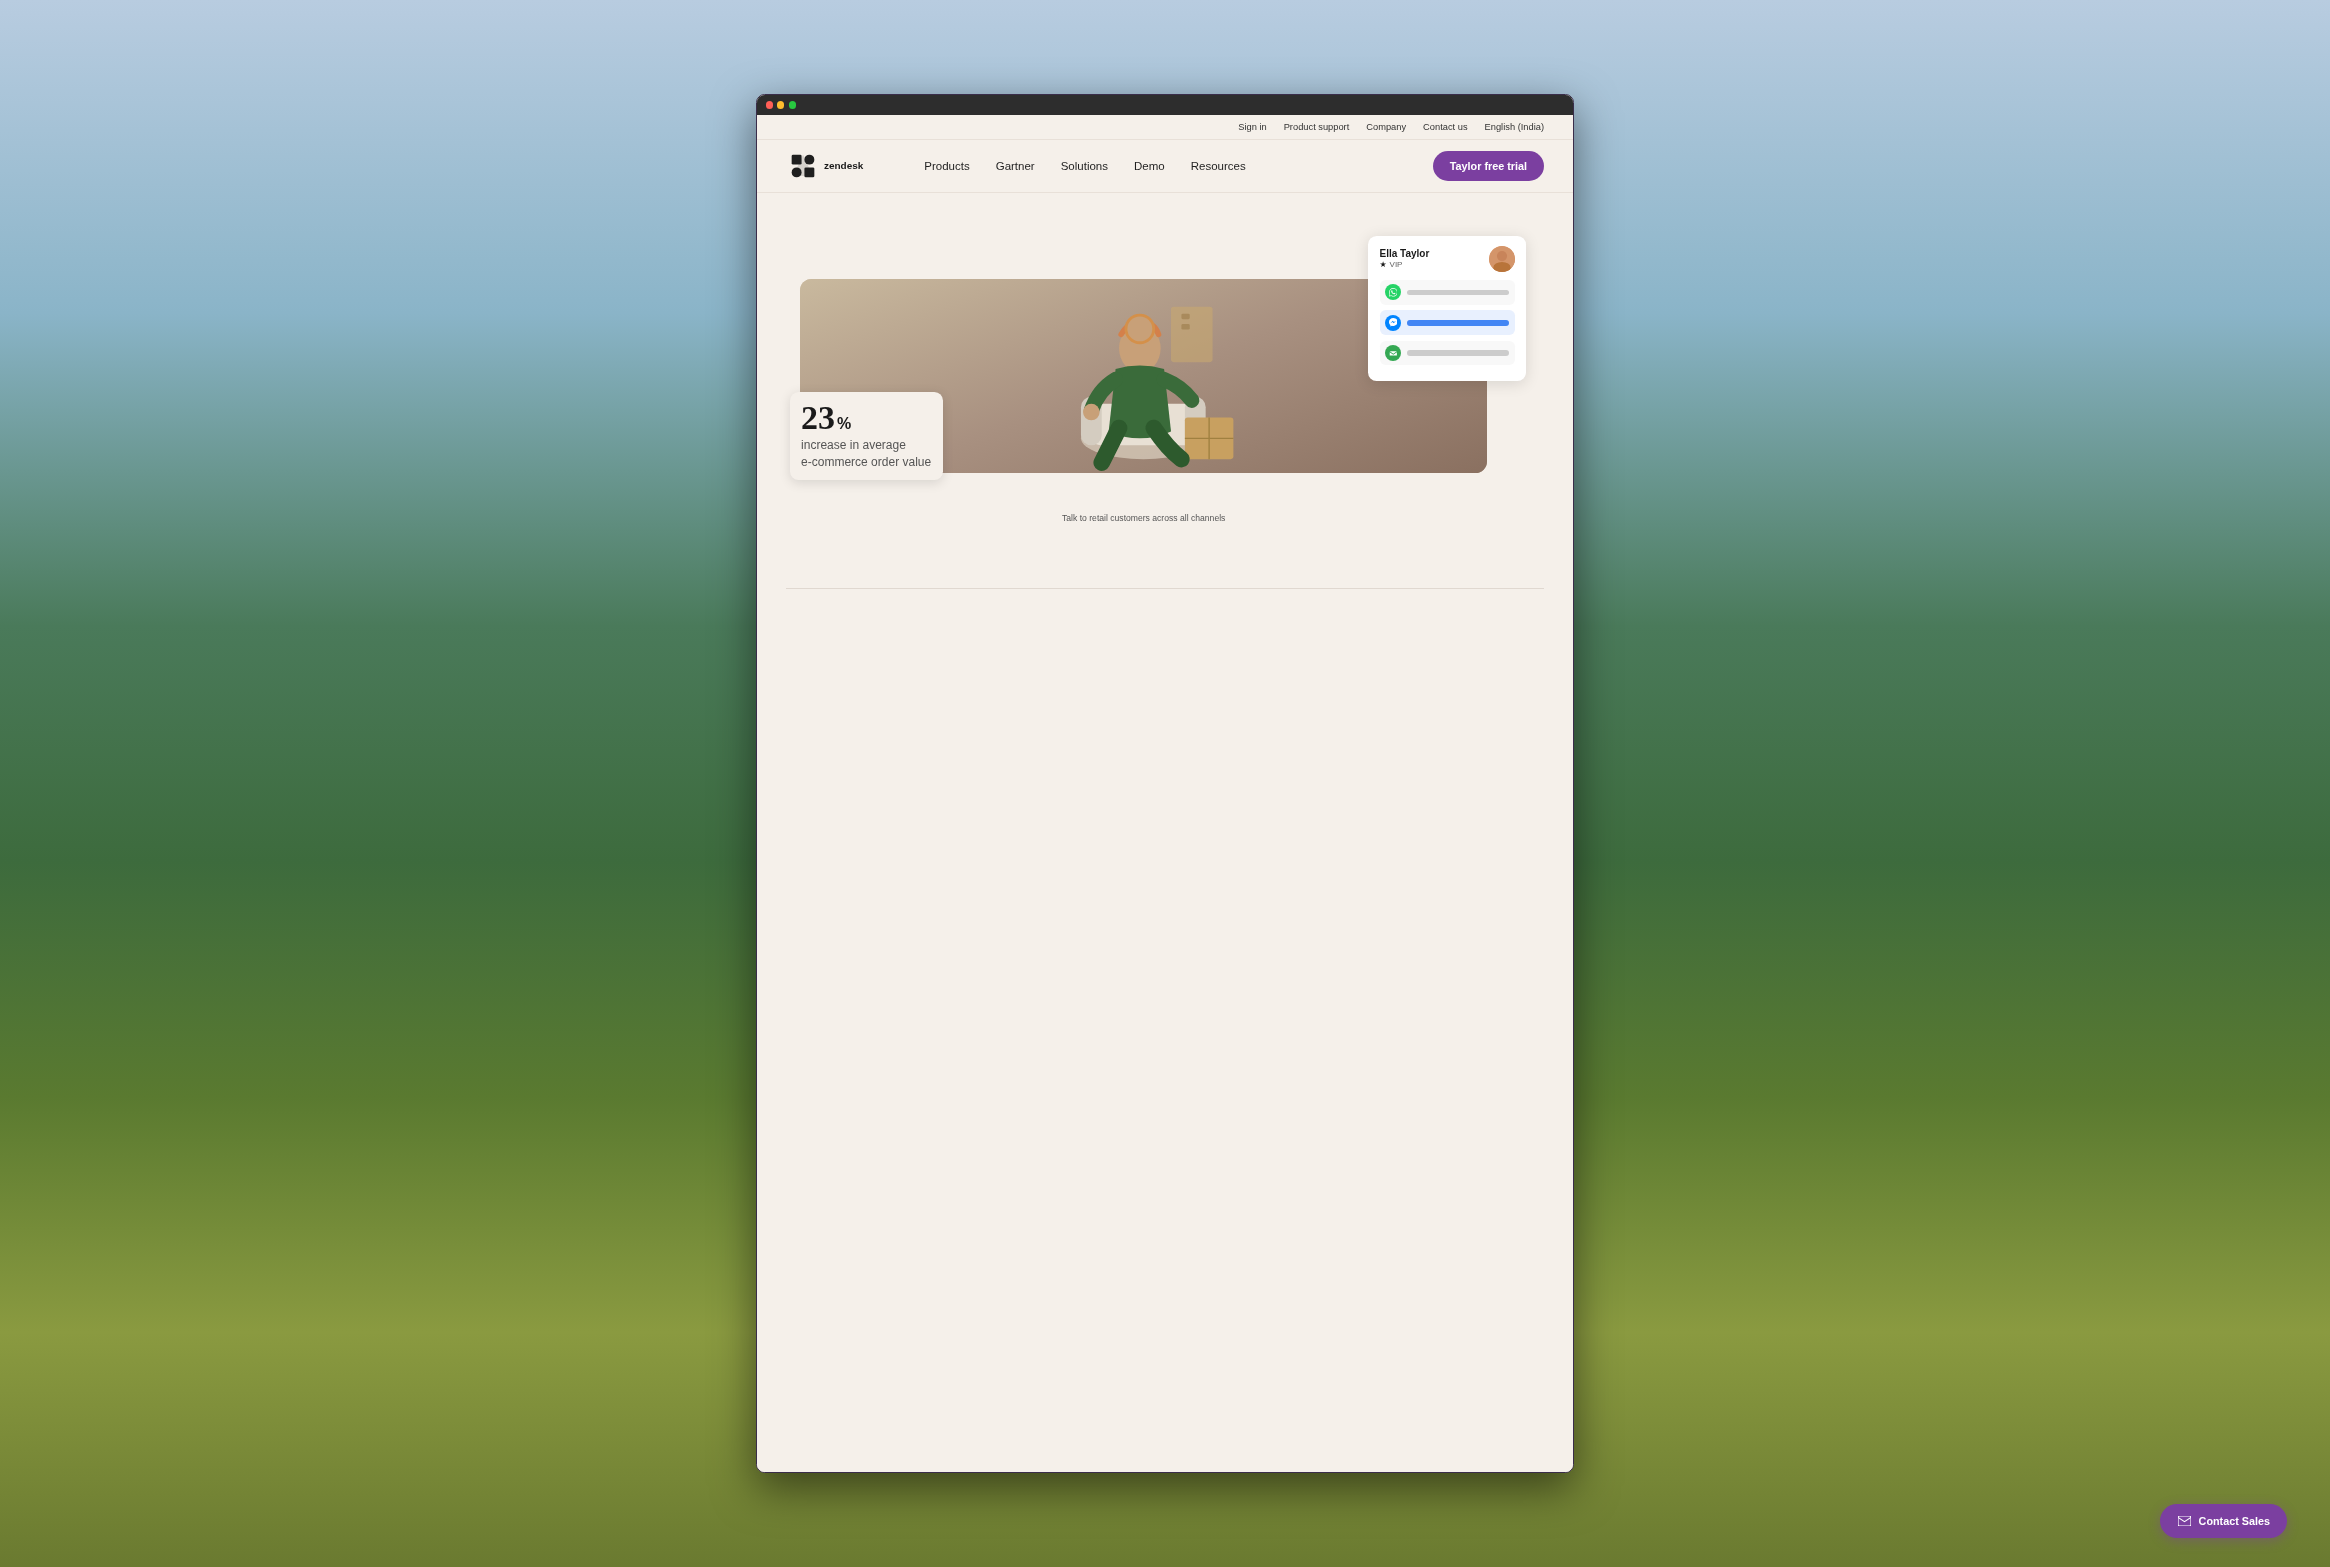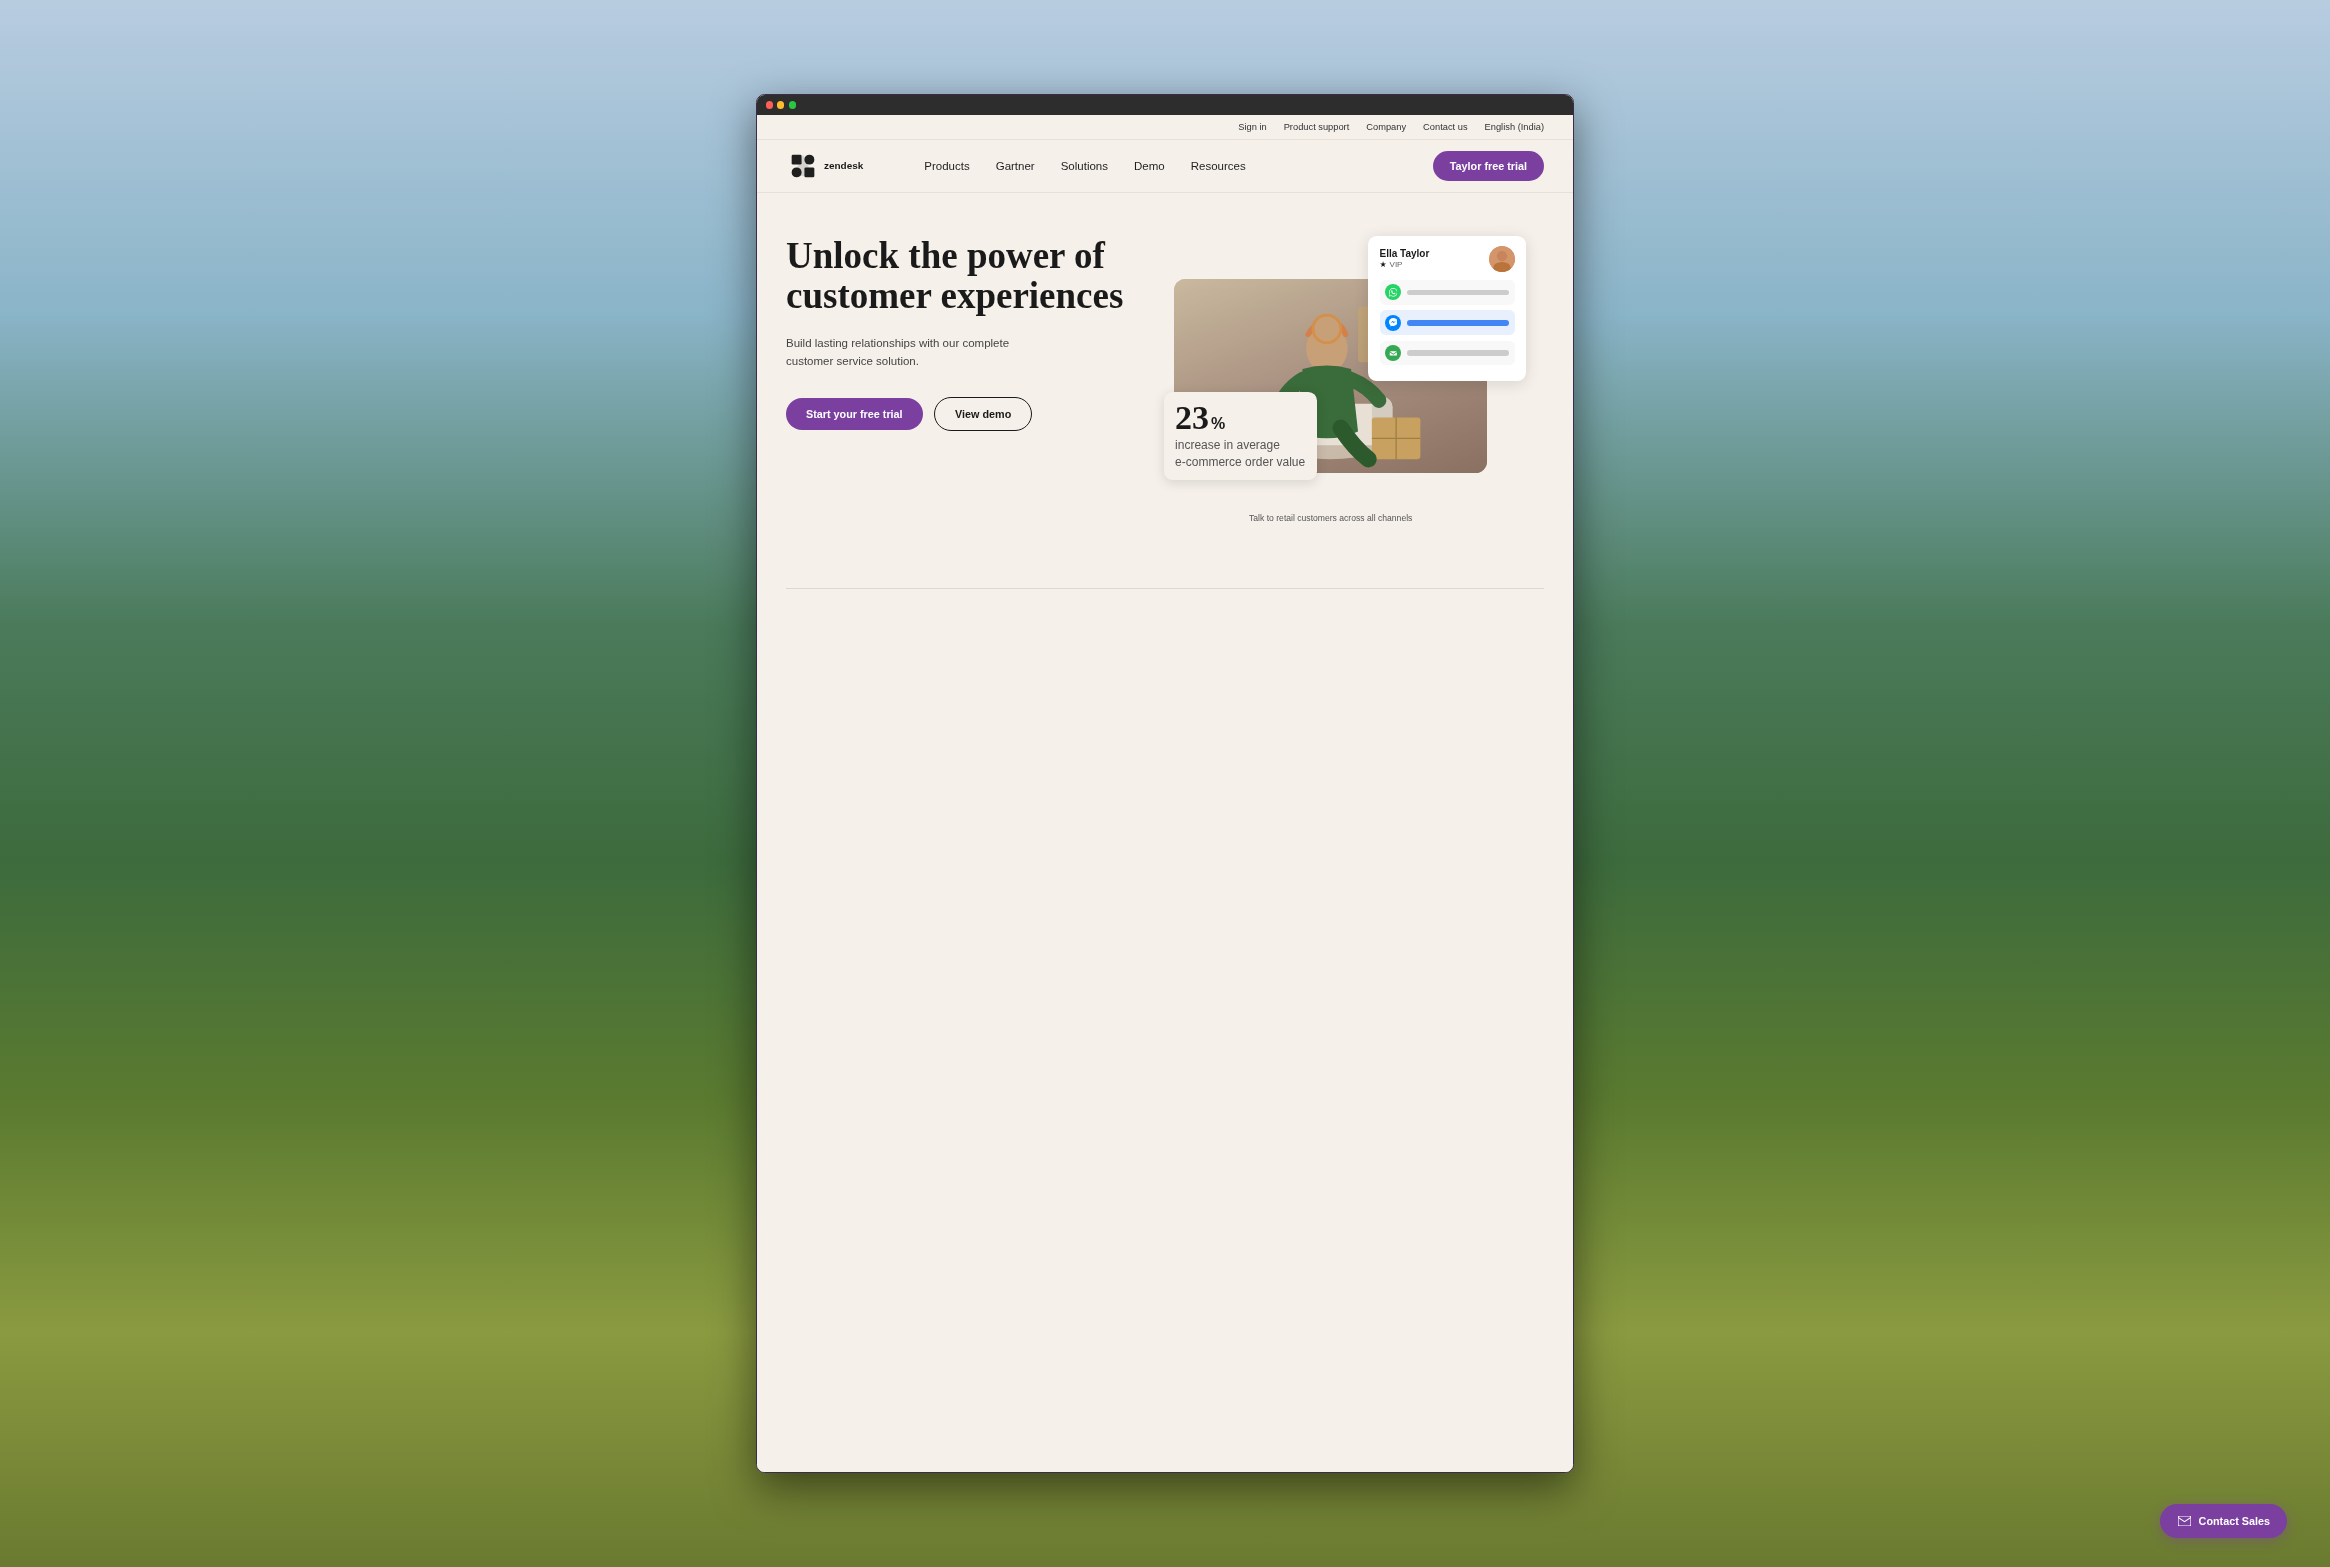--- a/index.html
+++ b/index.html
@@ -426,28 +426,20 @@
         <a class="nav-link">Solutions</a>
         <a class="nav-link">Demo</a>
         <a class="nav-link">Resources</a>
       </div>
 
       <button class="start-trial-btn">Taylor free trial</button>
     </nav>
 
     <section class="hero">
 
-      <div class="hero-left">
-        <h1 class="hero-title">Unlock the power of customer experiences</h1>
-        <p class="hero-subtitle">Build lasting relationships with our complete customer service solution.</p>
-        <div class="hero-buttons">
-          <button class="btn-primary">Start your free trial</button>
-          <button class="btn-outline">View demo</button>
-        </div>
-      </div>
 
       <div class="hero-right">
 
         <div class="customer-card">
           <div class="customer-card-header">
             <div class="customer-name-section">
               <span class="customer-name">Ella Taylor</span>
               <div class="vip-badge">
                 <span class="star-icon">★</span>
                 <span>VIP</span>

